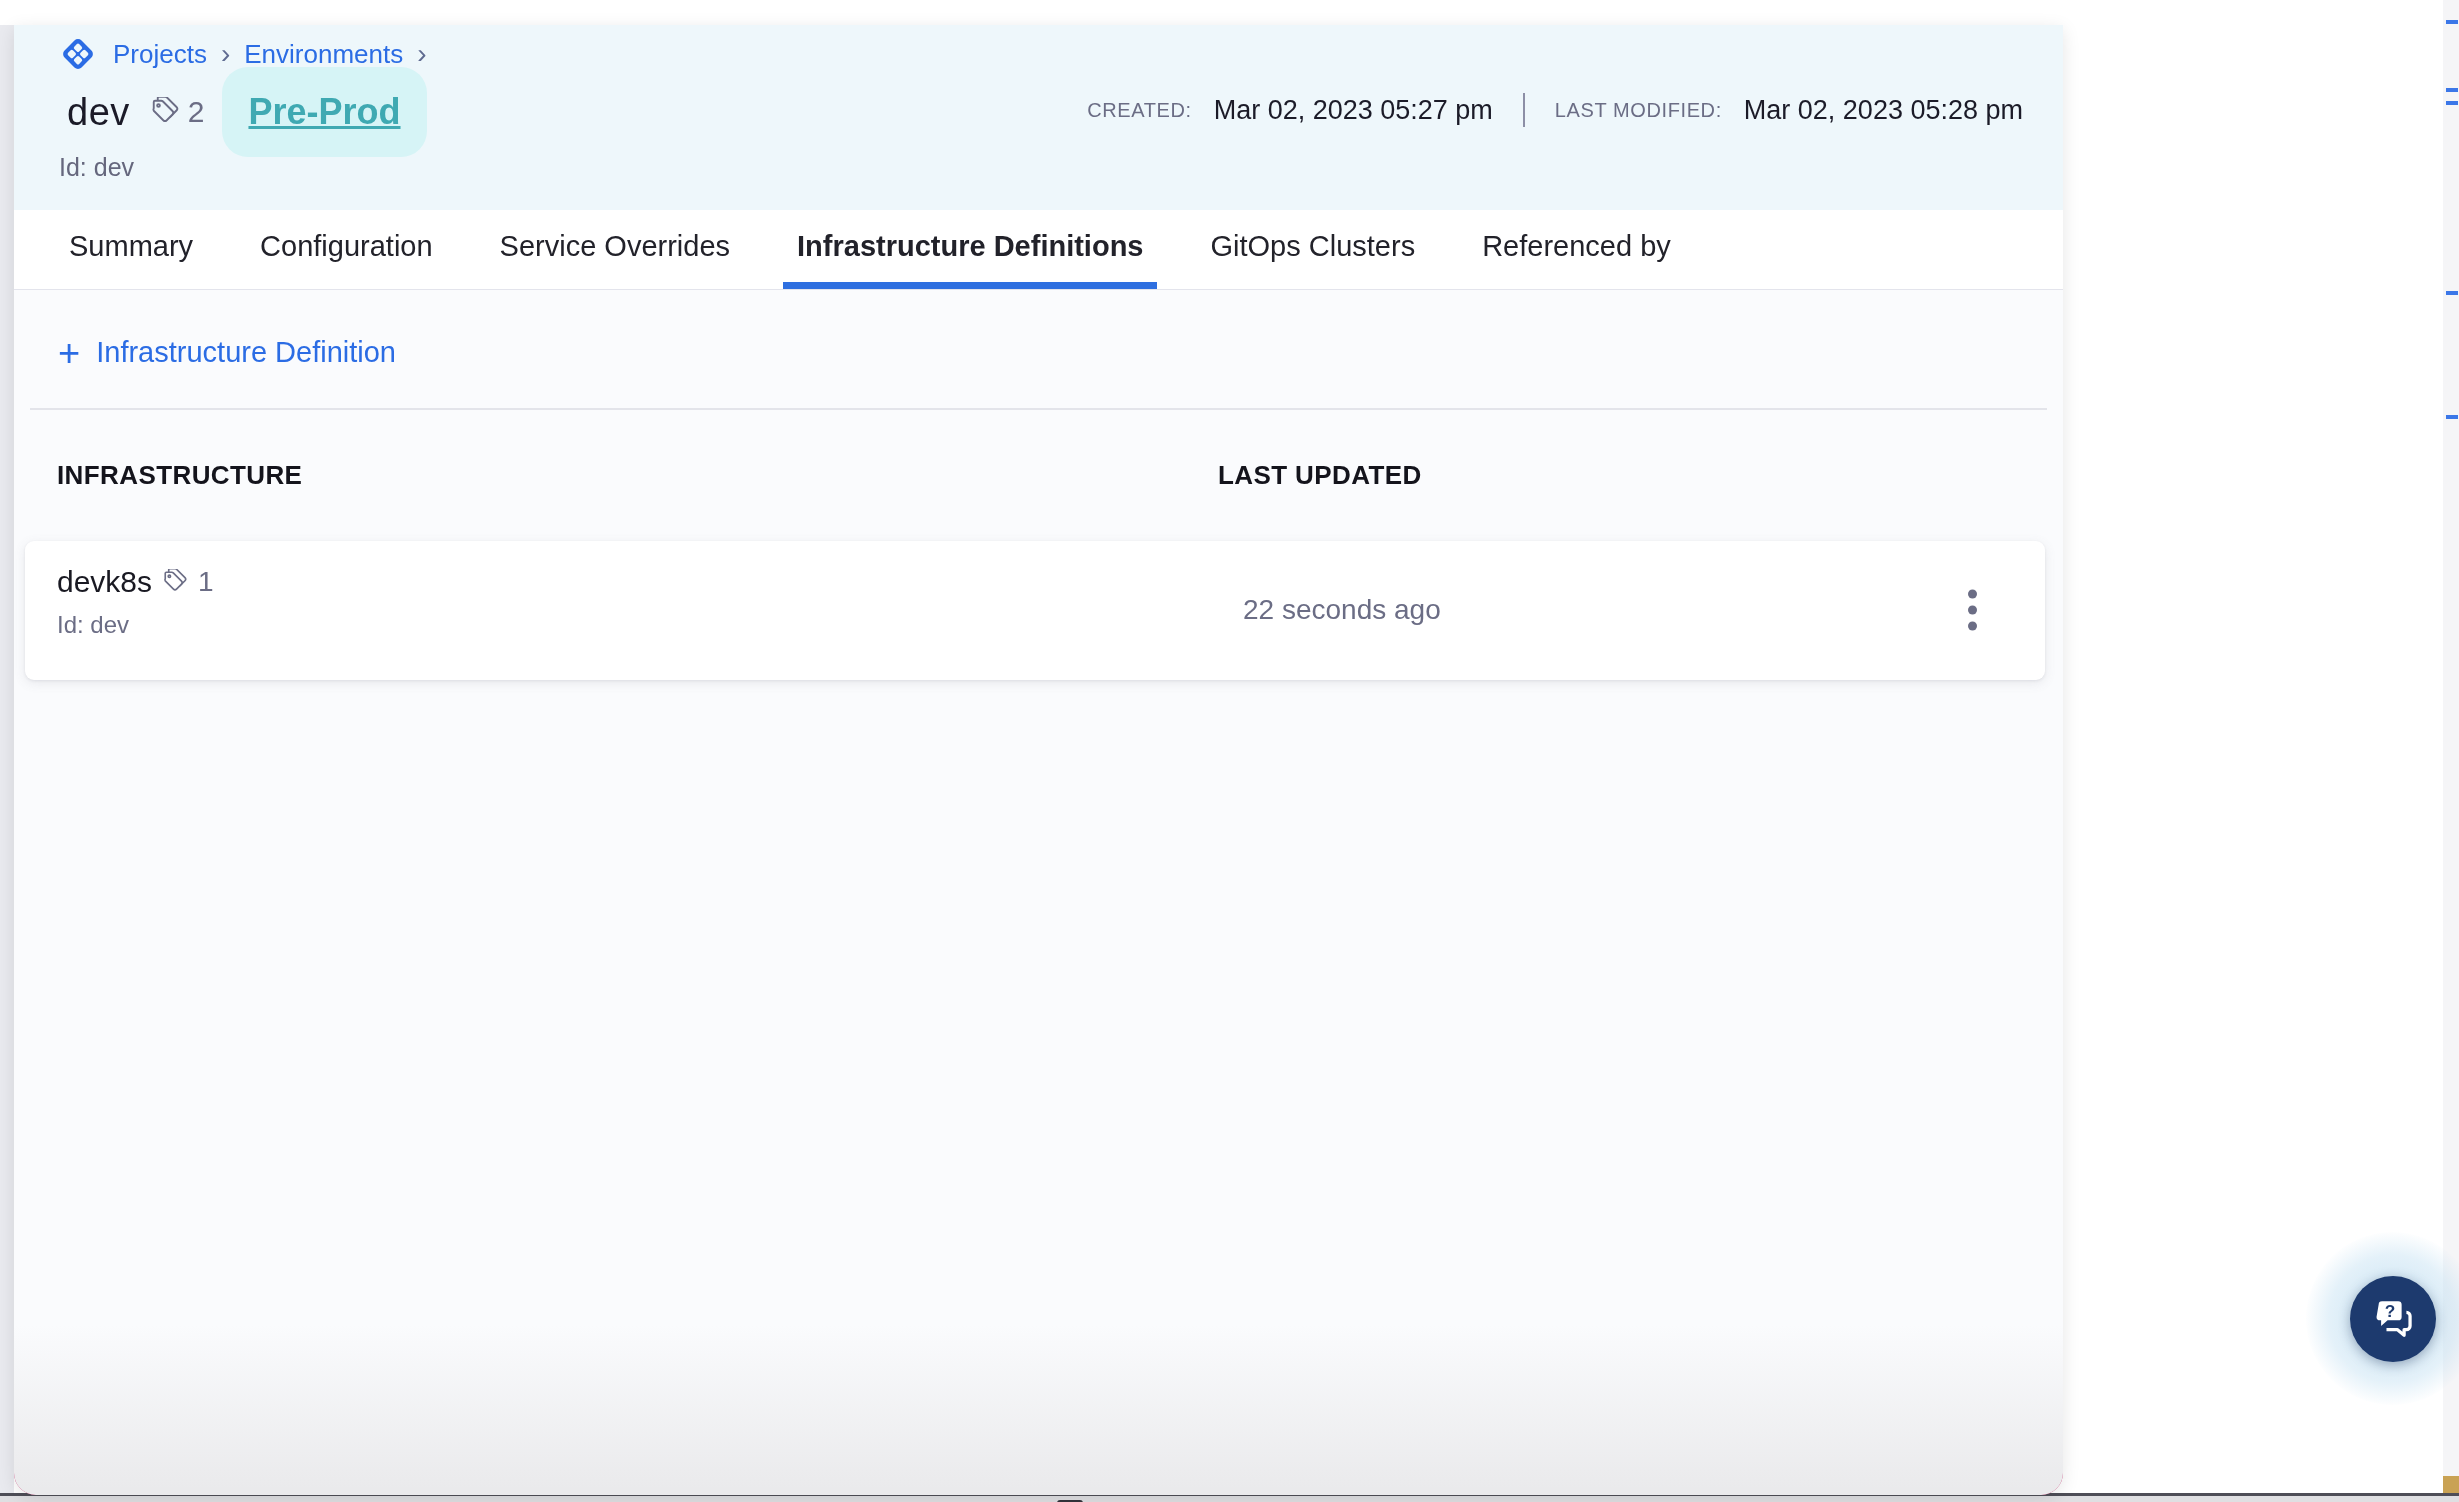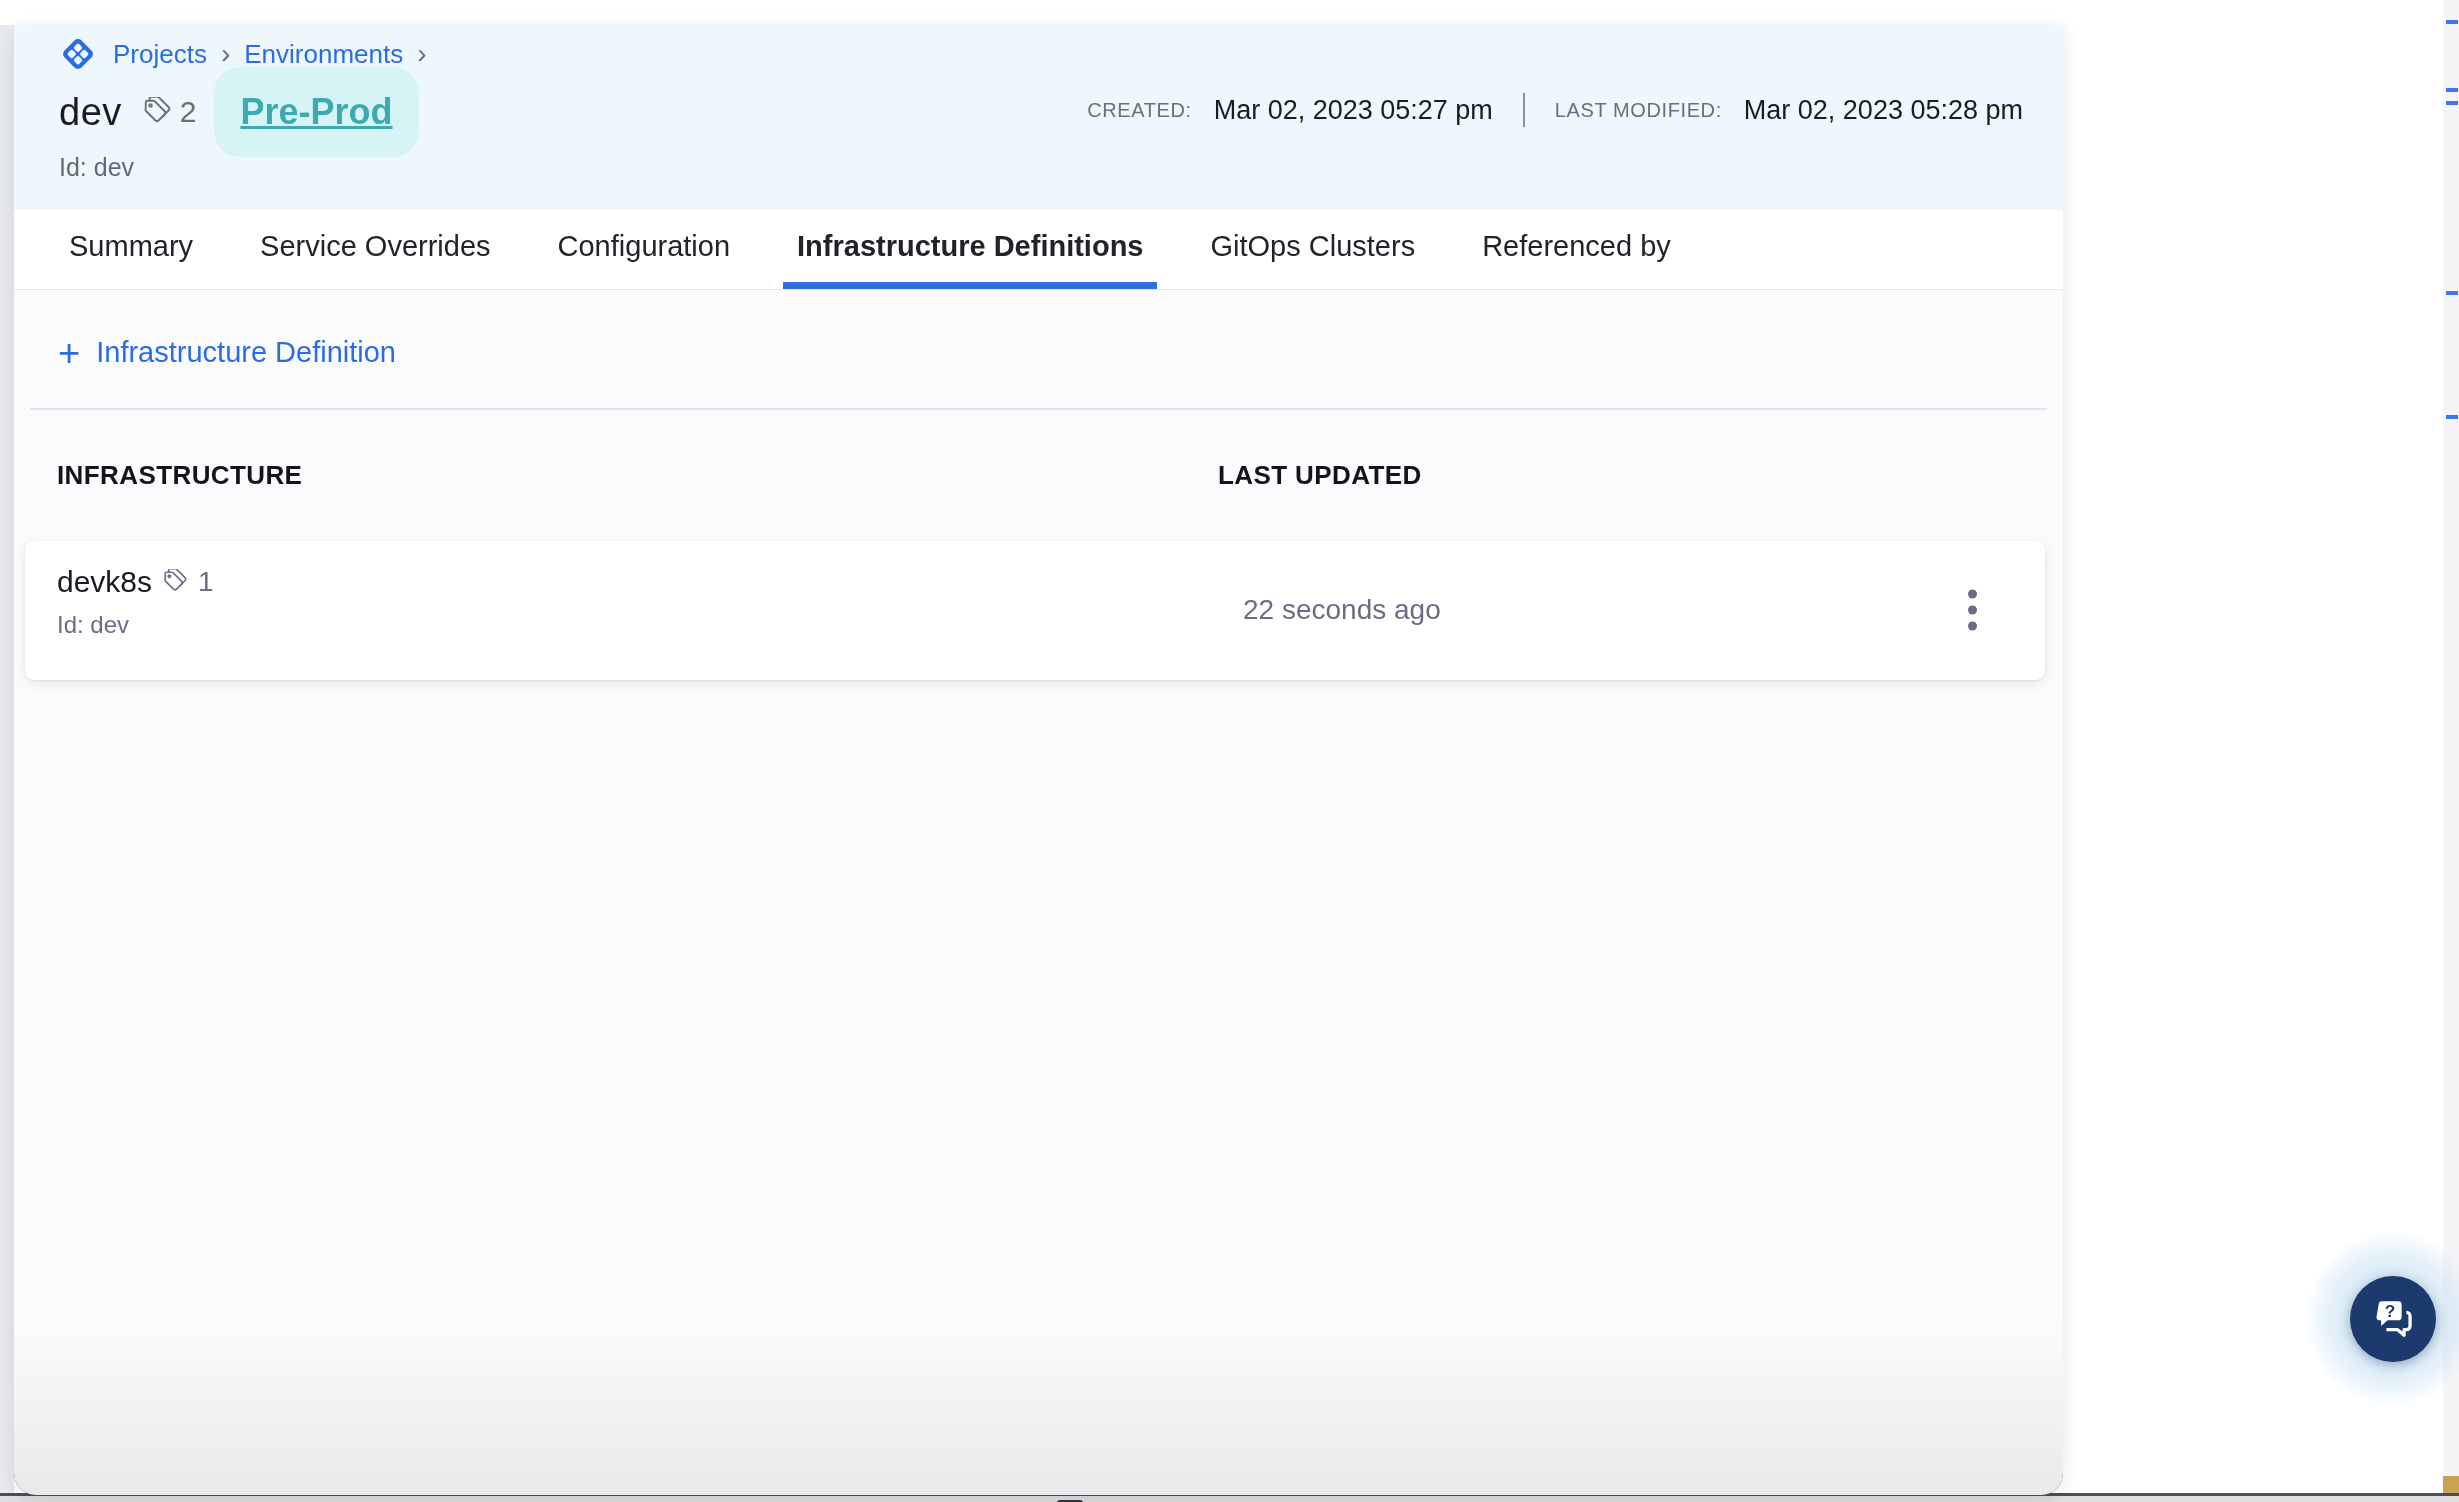--- a/index.html
+++ b/index.html
@@ -37,21 +37,21 @@
   
   .env-header {
     flex:none; height:185px; background:#eef7fb;
     padding:8px 0 0 45px; position:relative;
   }
   .breadcrumb { display:flex; align-items:center; gap:12px; height:42px; }
   .crumb { color:#2b6ce4; font-size:26px; cursor:pointer; }
   .crumb-sep { color:#5f6b91; font-size:28px; padding:0 2px; }
   .proj-icon { width:38px; height:38px; flex:none; margin-right:4px; }
 
-  .title-row { display:flex; align-items:center; margin-top:14px; height:46px; }
+  .title-row { display:flex; align-items:center; margin-top:14px; height:46px;margin-left:8px; }
   .env-title { font-size:38px; font-weight:500; color:#1b1b28; letter-spacing:0.5px; }
   .tag-group { display:flex; align-items:center; gap:8px; margin-left:20px; color:#6b6d85; font-size:30px; }
   .tag-svg { width:30px; height:30px; }
   .badge {
     margin-left:18px; background:#d6f4f6; color:#3fa9b2;
     font-weight:bold; font-size:36px; padding:24px 26px; border-radius:26px;text-decoration:underline;
   }
   .env-id { margin-top:18px; font-size:25px; color:#65677d; }
 
   .meta { position:absolute; top:68px; right:40px; display:flex; align-items:center; }
@@ -181,22 +181,22 @@
       <span class="meta-label">CREATED:</span>
       <span class="meta-value">Mar 02, 2023 05:27 pm</span>
       <span class="meta-sep"></span>
       <span class="meta-label">LAST MODIFIED:</span>
       <span class="meta-value">Mar 02, 2023 05:28 pm</span>
     </div>
   </div>
 
   <div class="tabbar">
     <div class="tab">Summary</div>
+    <div class="tab">Configuration</div>
     <div class="tab">Service Overrides</div>
-    <div class="tab">Configuration</div>
     <div class="tab active">Infrastructure Definitions</div>
     <div class="tab">GitOps Clusters</div>
     <div class="tab">Referenced by</div>
   </div>
 
   <div class="content">
 
     <div class="add-btn">
       <span class="plus">+</span>
       <span>Infrastructure Definition</span>

